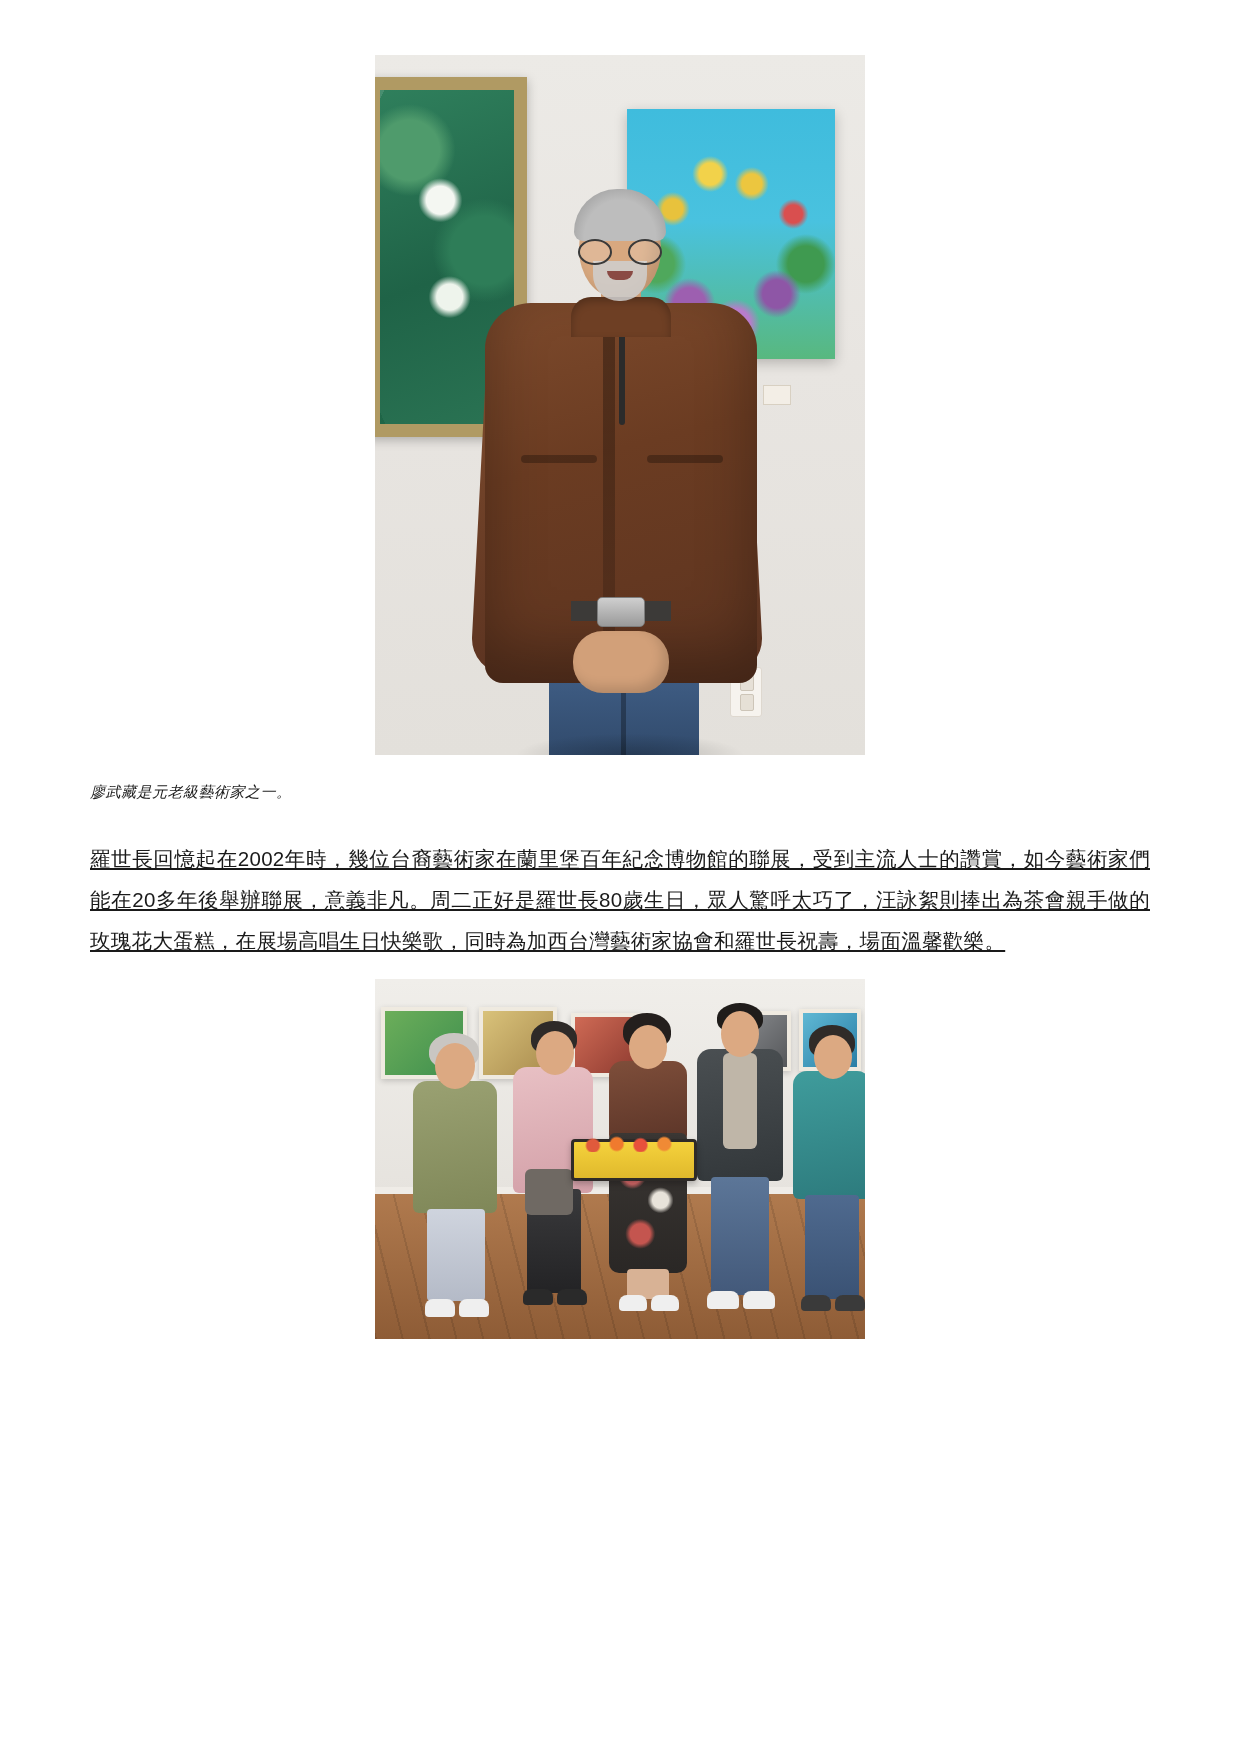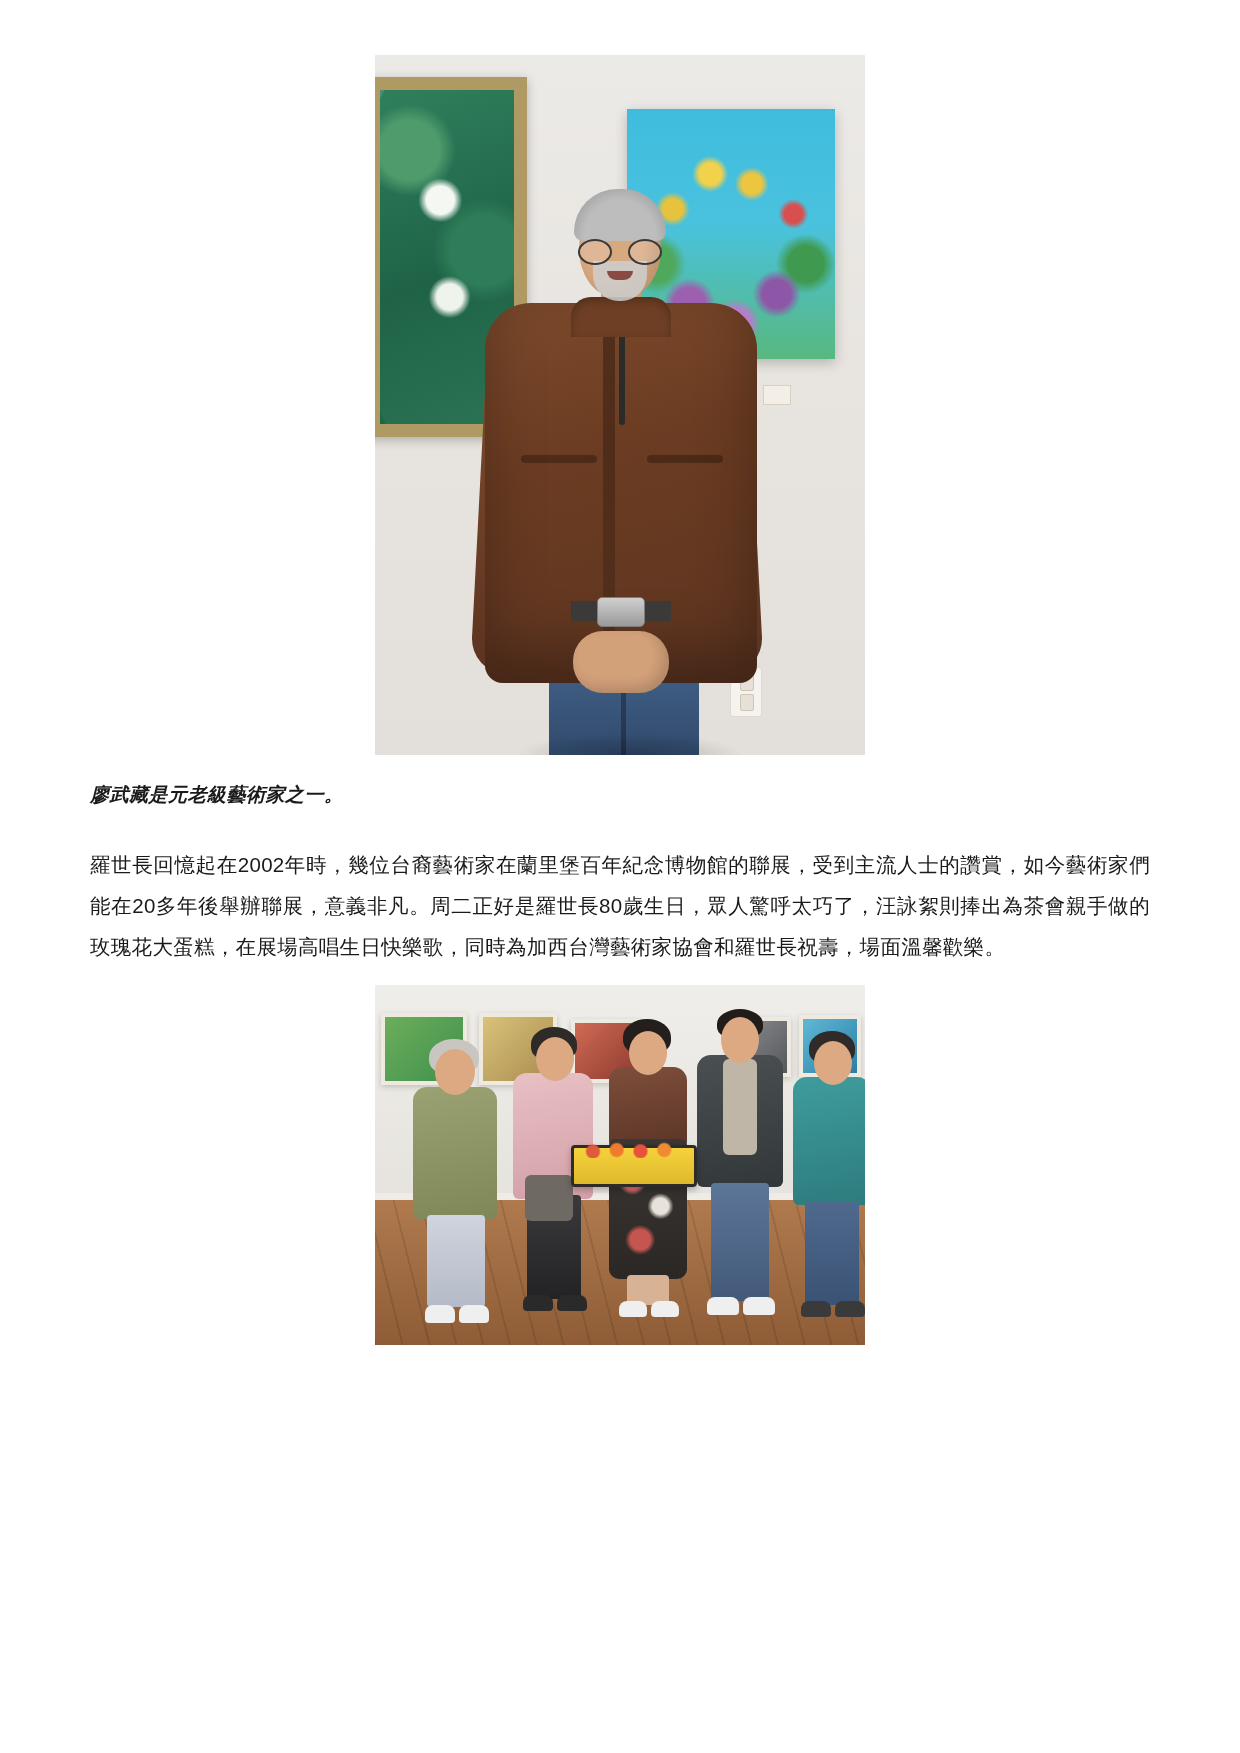--- a/index.html
+++ b/index.html
@@ -38,32 +38,32 @@
     width: 490px;
     height: 700px;
   }
   .photo-2 {
     width: 490px;
     height: 360px;
   }
 
   .caption {
     font-style: italic;
-    font-size: 19px;
+    font-size: 15px;
     line-height: 1.5;
     margin: 26px 0 0 0;
     letter-spacing: 0.5px;
-    font-weight: bold;
   }
   .body-text {
     font-size: 20.5px;
     line-height: 2.0;
     margin: 34px 0 0 0;
     text-align: justify;
     letter-spacing: 0.3px;
+    text-decoration: underline;
   }
   .gap-after-para { height: 18px; }
 
   
   .p1-wall {
     position: absolute; inset: 0;
     background: linear-gradient(180deg,#eceae6 0%,#e8e5e1 45%,#e3e0db 100%);
   }
   .p1-frame {
     position: absolute;

